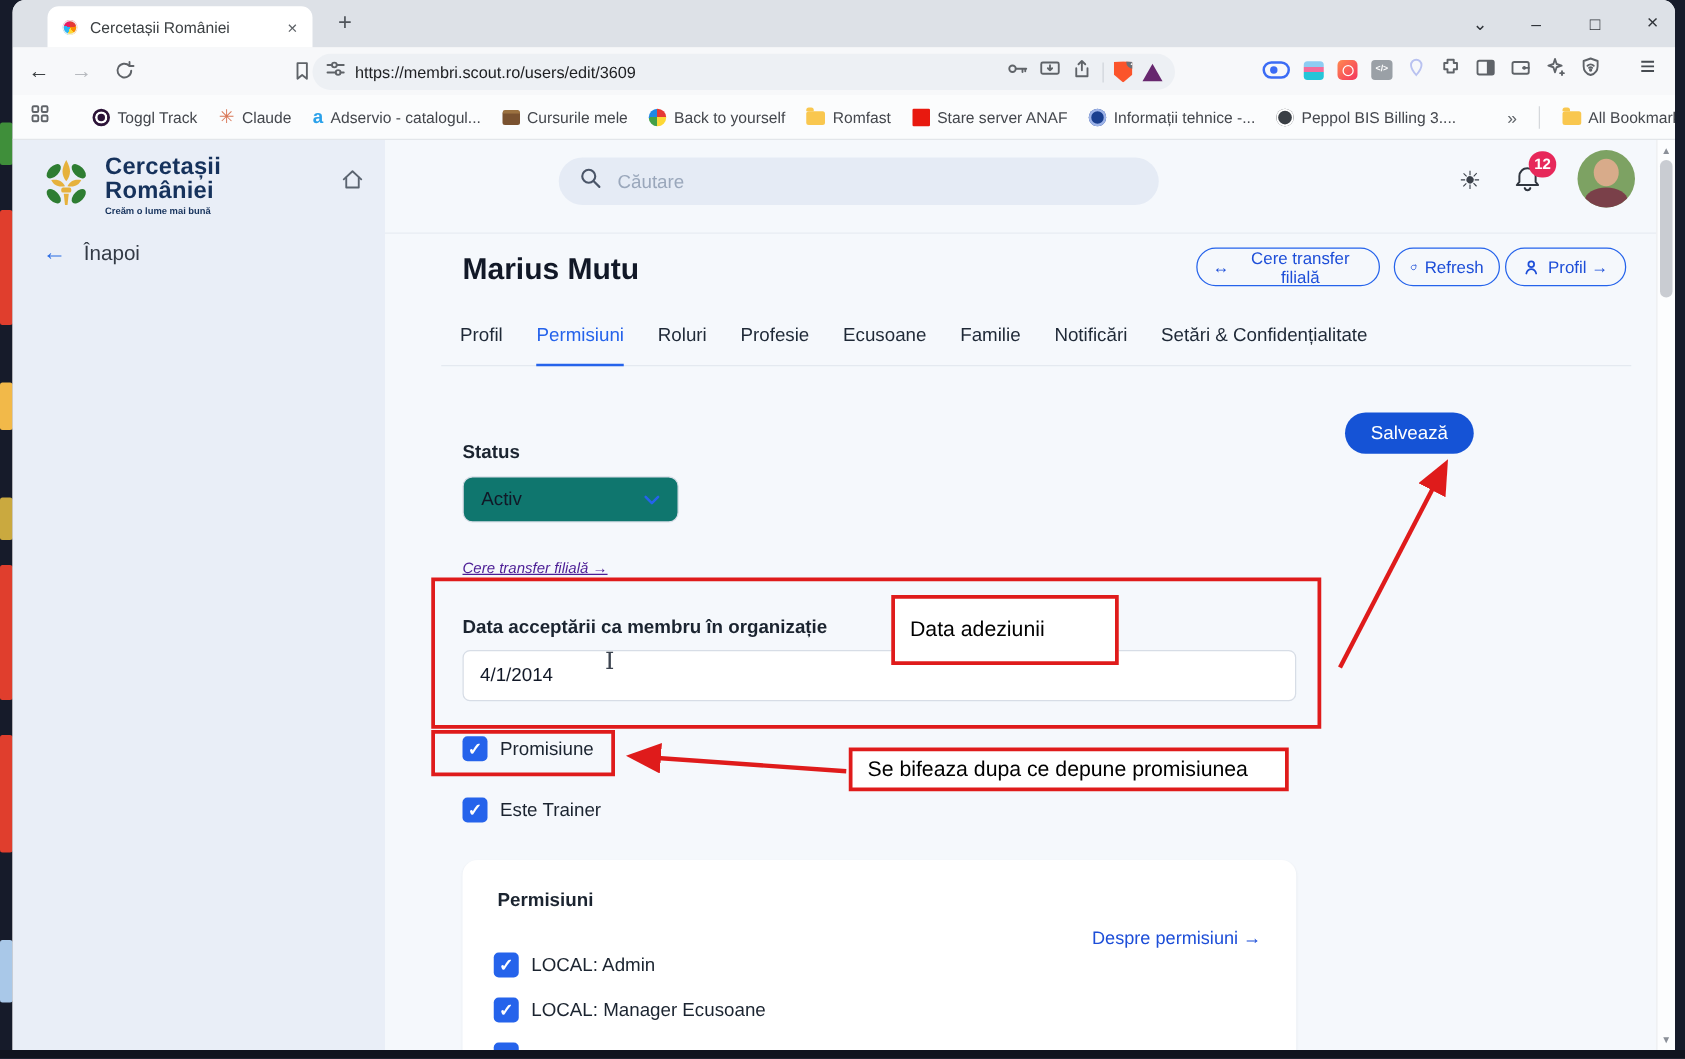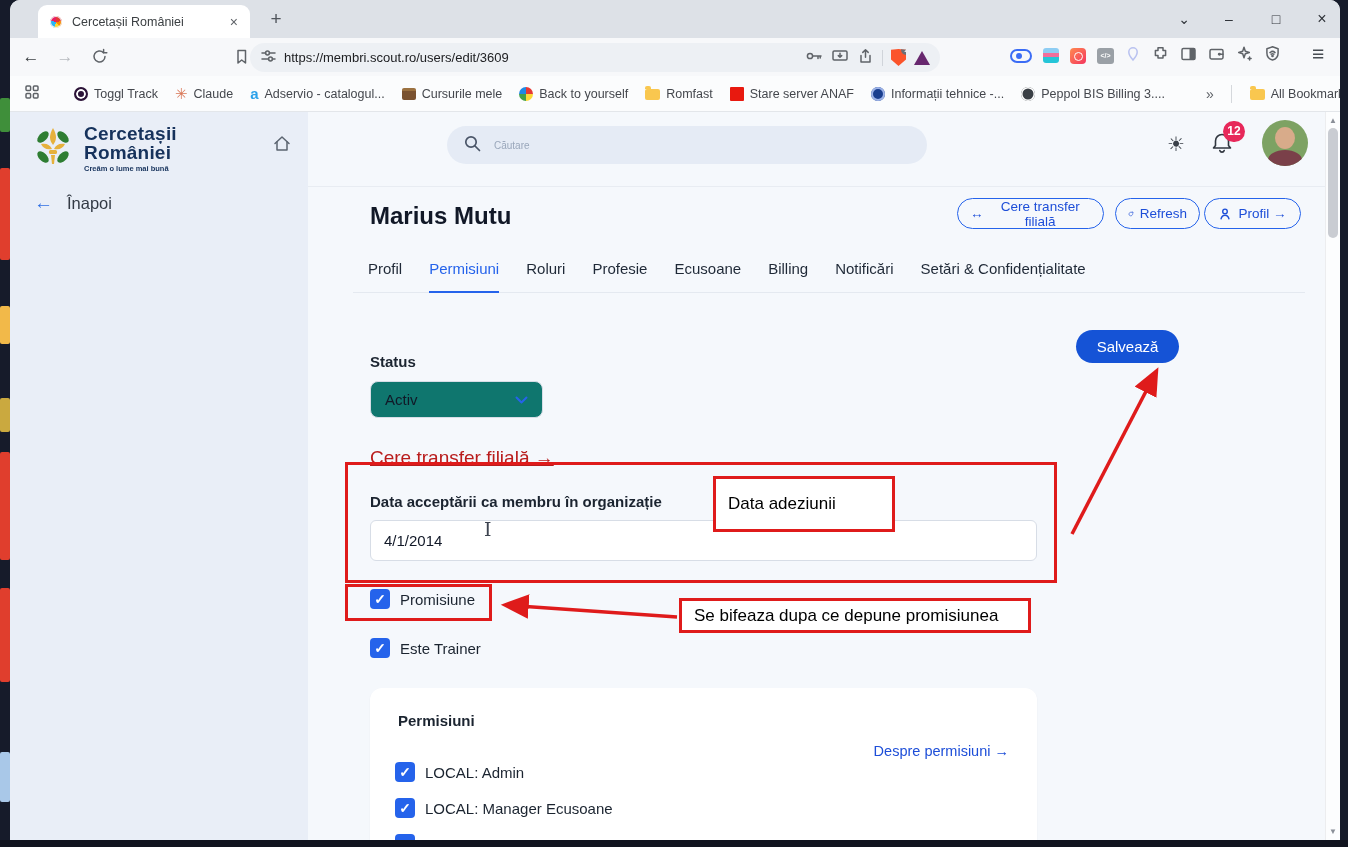--- a/index.html
+++ b/index.html
@@ -75,21 +75,21 @@
   .org-tag { color:#16325c; font-size:7.5px; margin-top:2px; font-weight:bold; }
   .home-ic { position:absolute; left:262px; top:22px; }
   .back-link { position:absolute; left:24px; top:80px; display:flex; gap:14px; align-items:center;
                font-size:16.5px; color:#333a45; }
   .back-arrow { color:#2f6fe4; font-size:19px; }
 
   .hdr-divider { position:absolute; left:298px; top:74px; width:1017px; height:1px; background:#e8ecf2; }
 
   .searchpill { position:absolute; left:437px; top:14px; width:480px; height:38px; background:#e5ebf5;
                 border-radius:19px; display:flex; align-items:center; padding:0 16px; gap:12px; }
-  .searchpill input { border:none; outline:none; background:transparent; font-size:10px; color:#4c1d95; width:100%;
+  .searchpill input { border:none; outline:none; background:transparent; font-size:15px; color:#4c1d95; width:100%;
                 font-family:"Liberation Sans",sans-serif; }
   .searchpill input::placeholder { color:#9aa7bb; }
   .sun { position:absolute; left:1157px; top:20px; font-size:20px; color:#3a4049; }
   .bellwrap { position:absolute; left:1199px; top:19px; }
   .bell-badge { position:absolute; left:14px; top:-10px; min-width:22px; height:21px; border-radius:11px;
                 background:#e7285a; color:#fff; font-size:12px; font-weight:bold; text-align:center; line-height:21px; padding:0 4px; }
   .avatar { position:absolute; left:1252px; top:8px; width:46px; height:46px; border-radius:50%;
             background:#7da263; overflow:hidden; }
   .avatar::before { content:""; position:absolute; left:13px; top:7px; width:20px; height:22px; border-radius:50%; background:#d8ab8a; }
   .avatar::after { content:""; position:absolute; left:6px; top:30px; width:34px; height:20px; border-radius:50% 50% 0 0; background:#7a4049; }
@@ -101,21 +101,21 @@
 
   .tabsrow { position:absolute; left:343px; top:148px; width:952px; border-bottom:1px solid #e4e9f0;
              display:flex; gap:27px; padding-left:15px; }
   .ptab { font-size:15px; color:#1f2937; padding-bottom:14px; white-space:nowrap; }
   .ptab.active { color:#2563eb; border-bottom:2px solid #2563eb; margin-bottom:-1px; }
 
   .lbl { position:absolute; font-size:15px; font-weight:bold; color:#1b2430; }
   .select { position:absolute; left:360px; top:269px; width:173px; height:37px; background:#0f766e;
             border:1px solid #d7dde6; border-radius:8px; display:flex; align-items:center;
             padding:0 14px; font-size:15px; color:#111827; justify-content:space-between; }
-  .bluelink { position:absolute; color:#b91c1c; font-size:19px; text-decoration:underline; }
+  .bluelink { position:absolute; color:#4c1d95; font-size:12px; text-decoration:underline;font-style:italic; }
 
   .textinput { position:absolute; left:360px; top:408px; width:667px; height:41px; background:#fff;
             border:1px solid #d7dde6; border-radius:6px; font-size:15px; color:#111827;
             display:flex; align-items:center; padding:0 13px; }
   .ibeam { position:absolute; left:474px; top:406px; font-family:"DejaVu Serif",serif; font-size:19px; color:#3d4450; }
 
   .cbrow { position:absolute; display:flex; align-items:center; gap:10px; }
   .cb { width:20px; height:20px; background:#2563eb; border-radius:4px; color:#fff; font-size:14px;
         display:flex; align-items:center; justify-content:center; font-weight:bold; }
   .cblabel { font-size:15px; color:#1b2430; }
@@ -395,21 +395,21 @@
           </svg>
         <span>Profil →</span>
       </button>
 
       <div class="tabsrow">
         <span class="ptab">Profil</span>
         <span class="ptab active">Permisiuni</span>
         <span class="ptab">Roluri</span>
         <span class="ptab">Profesie</span>
         <span class="ptab">Ecusoane</span>
-        <span class="ptab">Billing</span>
+        <span class="ptab">Familie</span>
         <span class="ptab">Notificări</span>
         <span class="ptab">Setări &amp; Confidențialitate</span>
       </div>
 
       <div class="lbl" style="left:360px;top:241px">Status</div>
       <div class="select">
         <span>Activ</span>
         <svg width="13" height="8" viewBox="0 0 13 8" style="stroke:#2563eb;fill:none;stroke-width:2;stroke-linecap:round;stroke-linejoin:round">
             <path d="M1.5 1.5l5 5 5-5"></path>
           </svg>

